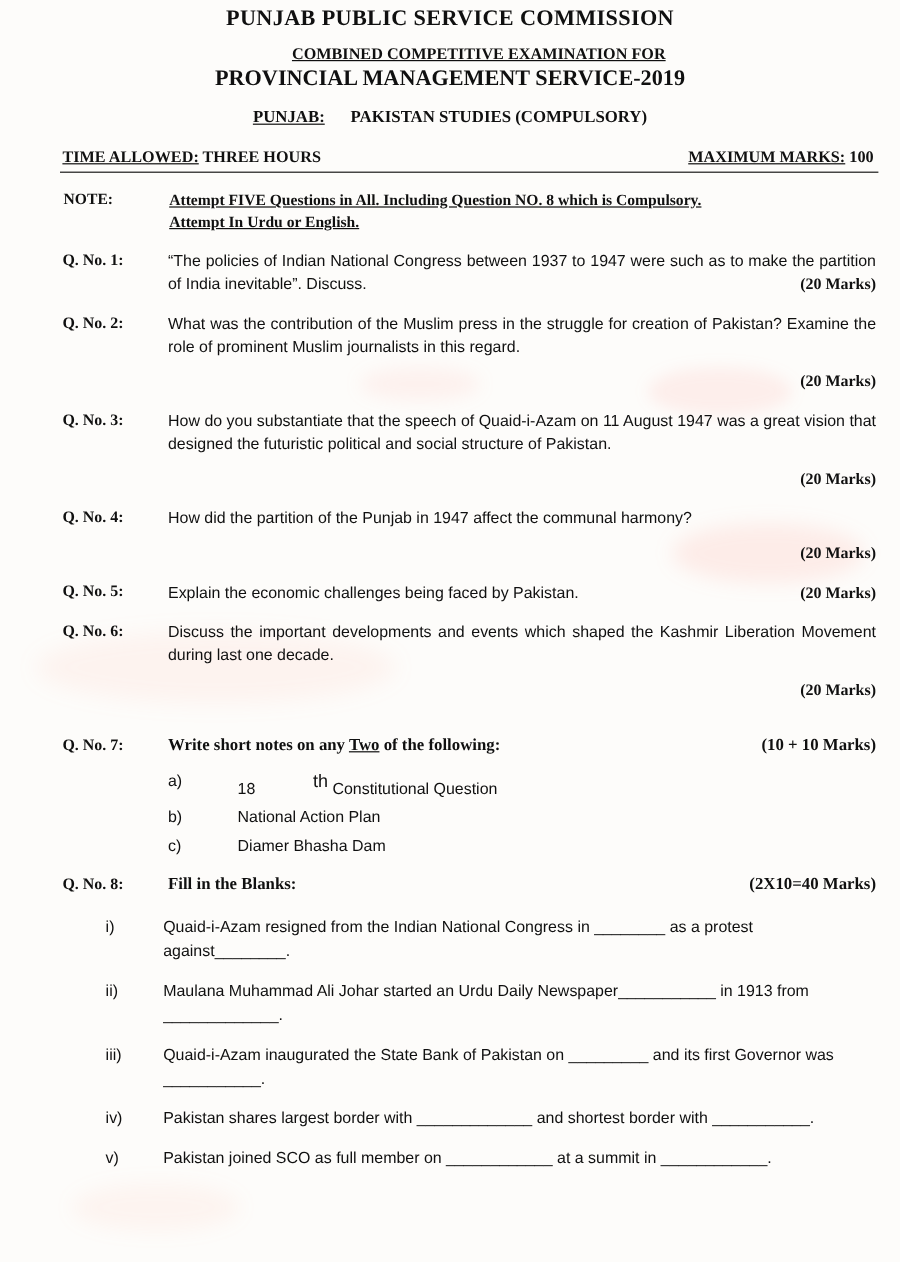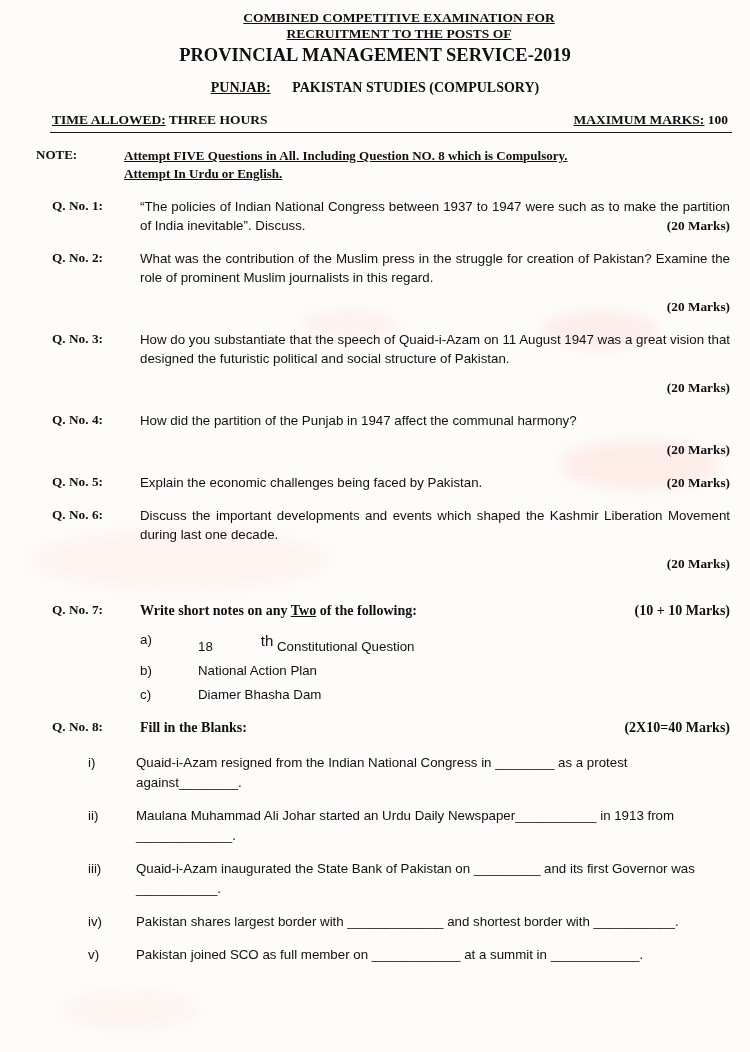--- a/index.html
+++ b/index.html
@@ -81,21 +81,21 @@
     margin: 16px 22px 0 52px;
   }
   .meta-row .u { text-decoration: underline; }
   .rule {
     border-top: 1.6px solid #1a1a1a;
     margin: 4px 18px 0 50px;
   }
 
   .note-row {
     display: flex;
-    margin: 14px 0 0 36px;
+    margin: 14px 0 0 53px;
     font-size: 13px;
   }
   .note-label {
     font-family: "Liberation Serif", serif;
     font-weight: bold;
     width: 88px;
     flex: 0 0 88px;
   }
   .note-body {
     font-family: "Liberation Serif", serif;
@@ -173,24 +173,24 @@
 <div class="page">
 
   <div class="blotch b1"></div>
   <div class="blotch b2"></div>
   <div class="blotch b3"></div>
   <div class="blotch b4"></div>
   <div class="blotch b5"></div>
 
   <div class="content">
 
+    <div class="hdr-main">PUNJAB PUBLIC SERVICE COMMISSION</div>
 
     <div class="hdr-sub">
       <div class="u">COMBINED COMPETITIVE EXAMINATION FOR</div>
-      <div class="u">RECRUITMENT TO THE POSTS OF</div>
     </div>
 
     <div class="hdr-title">PROVINCIAL MANAGEMENT SERVICE-2019</div>
 
     <div class="subject-row">
       <span class="lbl">PUNJAB:</span>
       <span>PAKISTAN STUDIES (COMPULSORY)</span>
     </div>
 
     <div class="meta-row">

